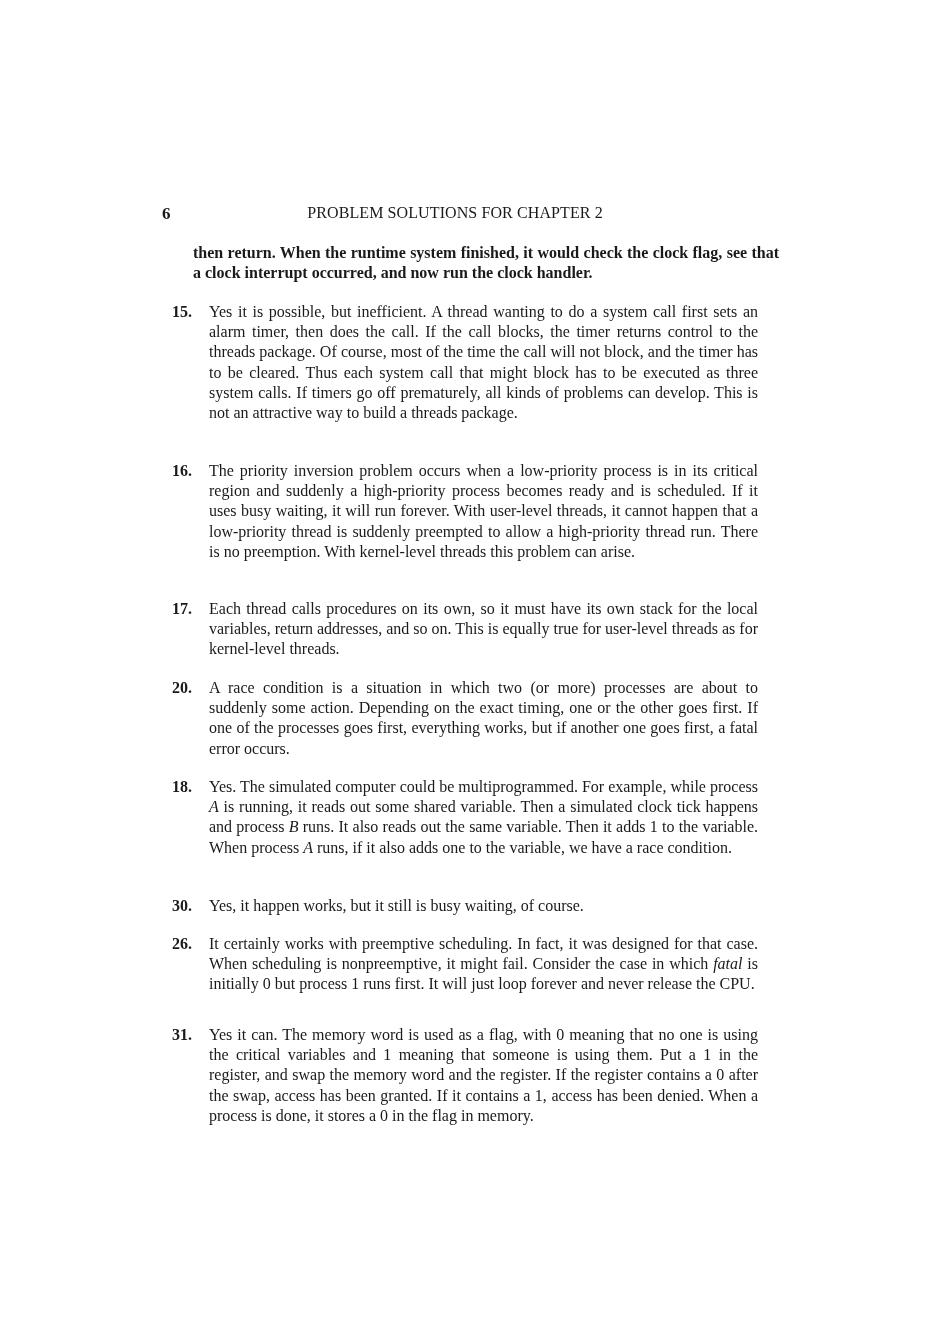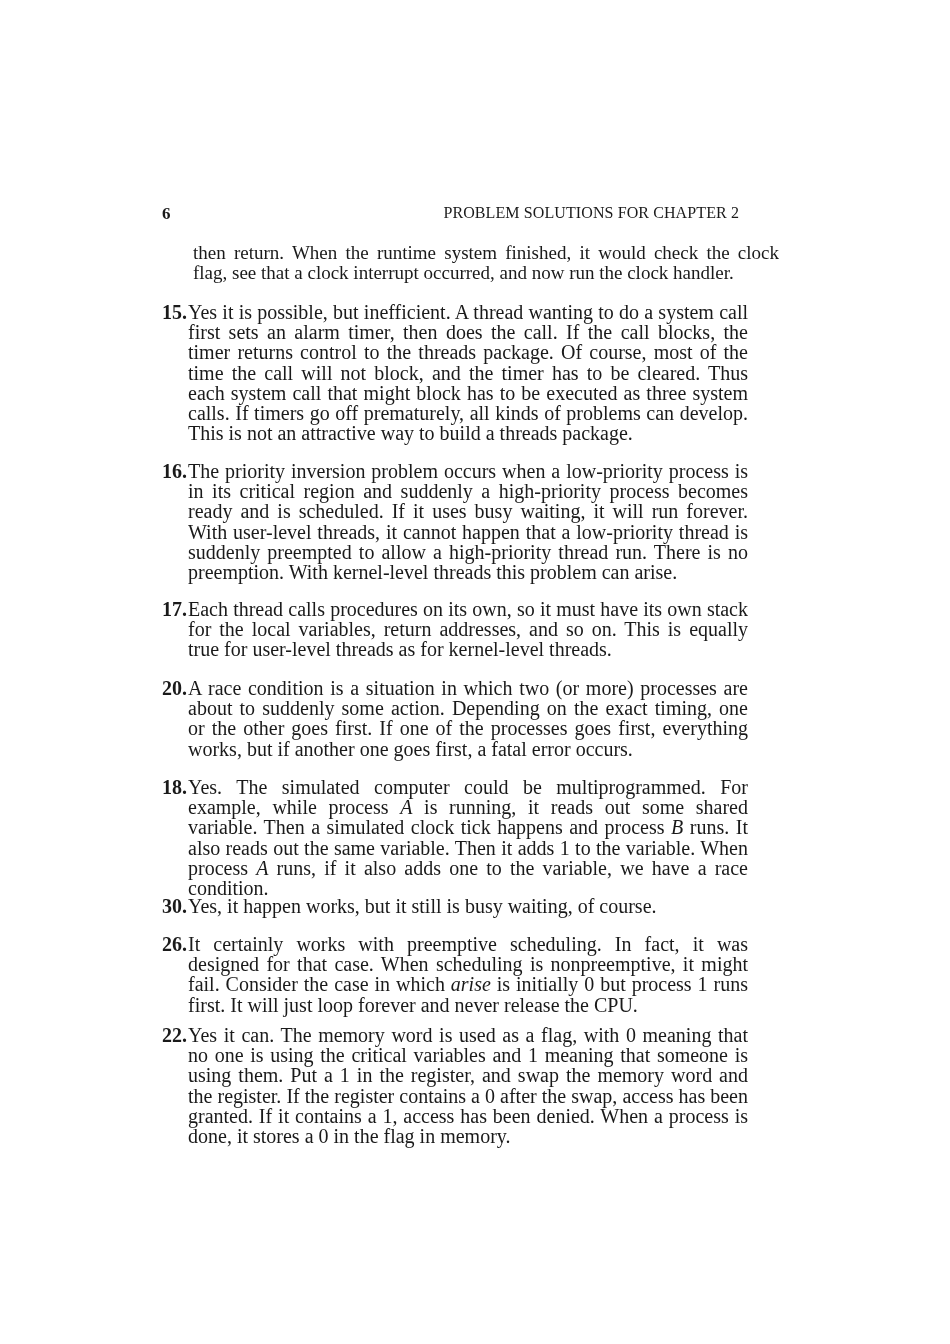--- a/index.html
+++ b/index.html
@@ -1,25 +1,25 @@
 <!DOCTYPE html>
 <html><head>
 <meta charset="utf-8">
 <style>
   html, body { margin: 0; padding: 0; background: #ffffff; }
   body { width: 950px; height: 1344px; position: relative; overflow: hidden;
          font-family: "Liberation Serif", "DejaVu Serif", serif; color: #1a1a1a; }
   .header { position: absolute; top: 204px; left: 162px; width: 586px; height: 22px; font-size: 16px; }
   .page-num { position: absolute; left: 0; top: 0; font-weight: bold; font-size: 17px; }
-  .running-head { position: absolute; left: 0; right: 9px; top: 0; text-align: right; padding-left: 16px; letter-spacing: 0.1px; }
-  .body-text { position: absolute; left: 162px; width: 586px; font-size: 19px; line-height: 20.2px; text-align: justify; }
+  .running-head { position: absolute; left: 0; right: 16px; top: 0; text-align: center; padding-left: 16px; letter-spacing: 0.1px; }
+  .body-text { position: absolute; left: 162px; width: 586px; font-size: 16px; line-height: 20.2px; text-align: justify; font-weight: bold; }
   .cont { top: 243px; padding-left: 31px; }
-  .item { position: absolute; left: 162px; width: 586px; font-size: 20px; line-height: 20.2px; }
+  .item { position: absolute; left: 172px; width: 586px; font-size: 16px; line-height: 20.2px; }
   .item .num { position: absolute; left: 0; top: 0; font-weight: bold; }
-  .item .txt { margin-left: 26px; text-align: justify; text-align-last: left; }
+  .item .txt { margin-left: 37px; text-align: justify; text-align-last: left; }
   i { font-style: italic; }
 </style>
 </head>
 <body>
 
 <div class="header">
   <span class="page-num">6</span>
   <div class="running-head">PROBLEM SOLUTIONS FOR CHAPTER 2</div>
 </div>
 
@@ -50,19 +50,19 @@
   <div class="txt"><span>Yes.  The simulated computer could be multiprogrammed.  For example, while process </span><i>A</i><span> is running, it reads out some shared variable.  Then a simu­lated clock tick happens and process </span><i>B</i><span> runs.  It also reads out the same vari­able.  Then it adds 1 to the variable.  When process </span><i>A</i><span> runs, if it also adds one to the variable, we have a race condition.</span></div>
 </div>
 
 <div class="item" style="top:896px">
   <span class="num">30.</span>
   <div class="txt">Yes, it happen works, but it still is busy waiting, of course.</div>
 </div>
 
 <div class="item" style="top:934px">
   <span class="num">26.</span>
-  <div class="txt"><span>It certainly works with preemptive scheduling.  In fact, it was designed for that case.  When scheduling is nonpreemptive, it might fail.  Consider the case in which </span><i>arise</i><span> is initially 0 but process 1 runs first.  It will just loop for­ever and never release the CPU.</span></div>
+  <div class="txt"><span>It certainly works with preemptive scheduling.  In fact, it was designed for that case.  When scheduling is nonpreemptive, it might fail.  Consider the case in which </span><i>fatal</i><span> is initially 0 but process 1 runs first.  It will just loop for­ever and never release the CPU.</span></div>
 </div>
 
 <div class="item" style="top:1025px">
-  <span class="num">22.</span>
+  <span class="num">31.</span>
   <div class="txt">Yes it can. The memory word is used as a flag, with 0 meaning that no one is using the critical variables and 1 meaning that someone is using them.  Put a 1 in the register, and swap the memory word and the register.  If the register contains a 0 after the swap, access has been granted.  If it contains a 1, access has been denied.  When a process is done, it stores a 0 in the flag in memory.</div>
 </div>
 
 </body></html>

